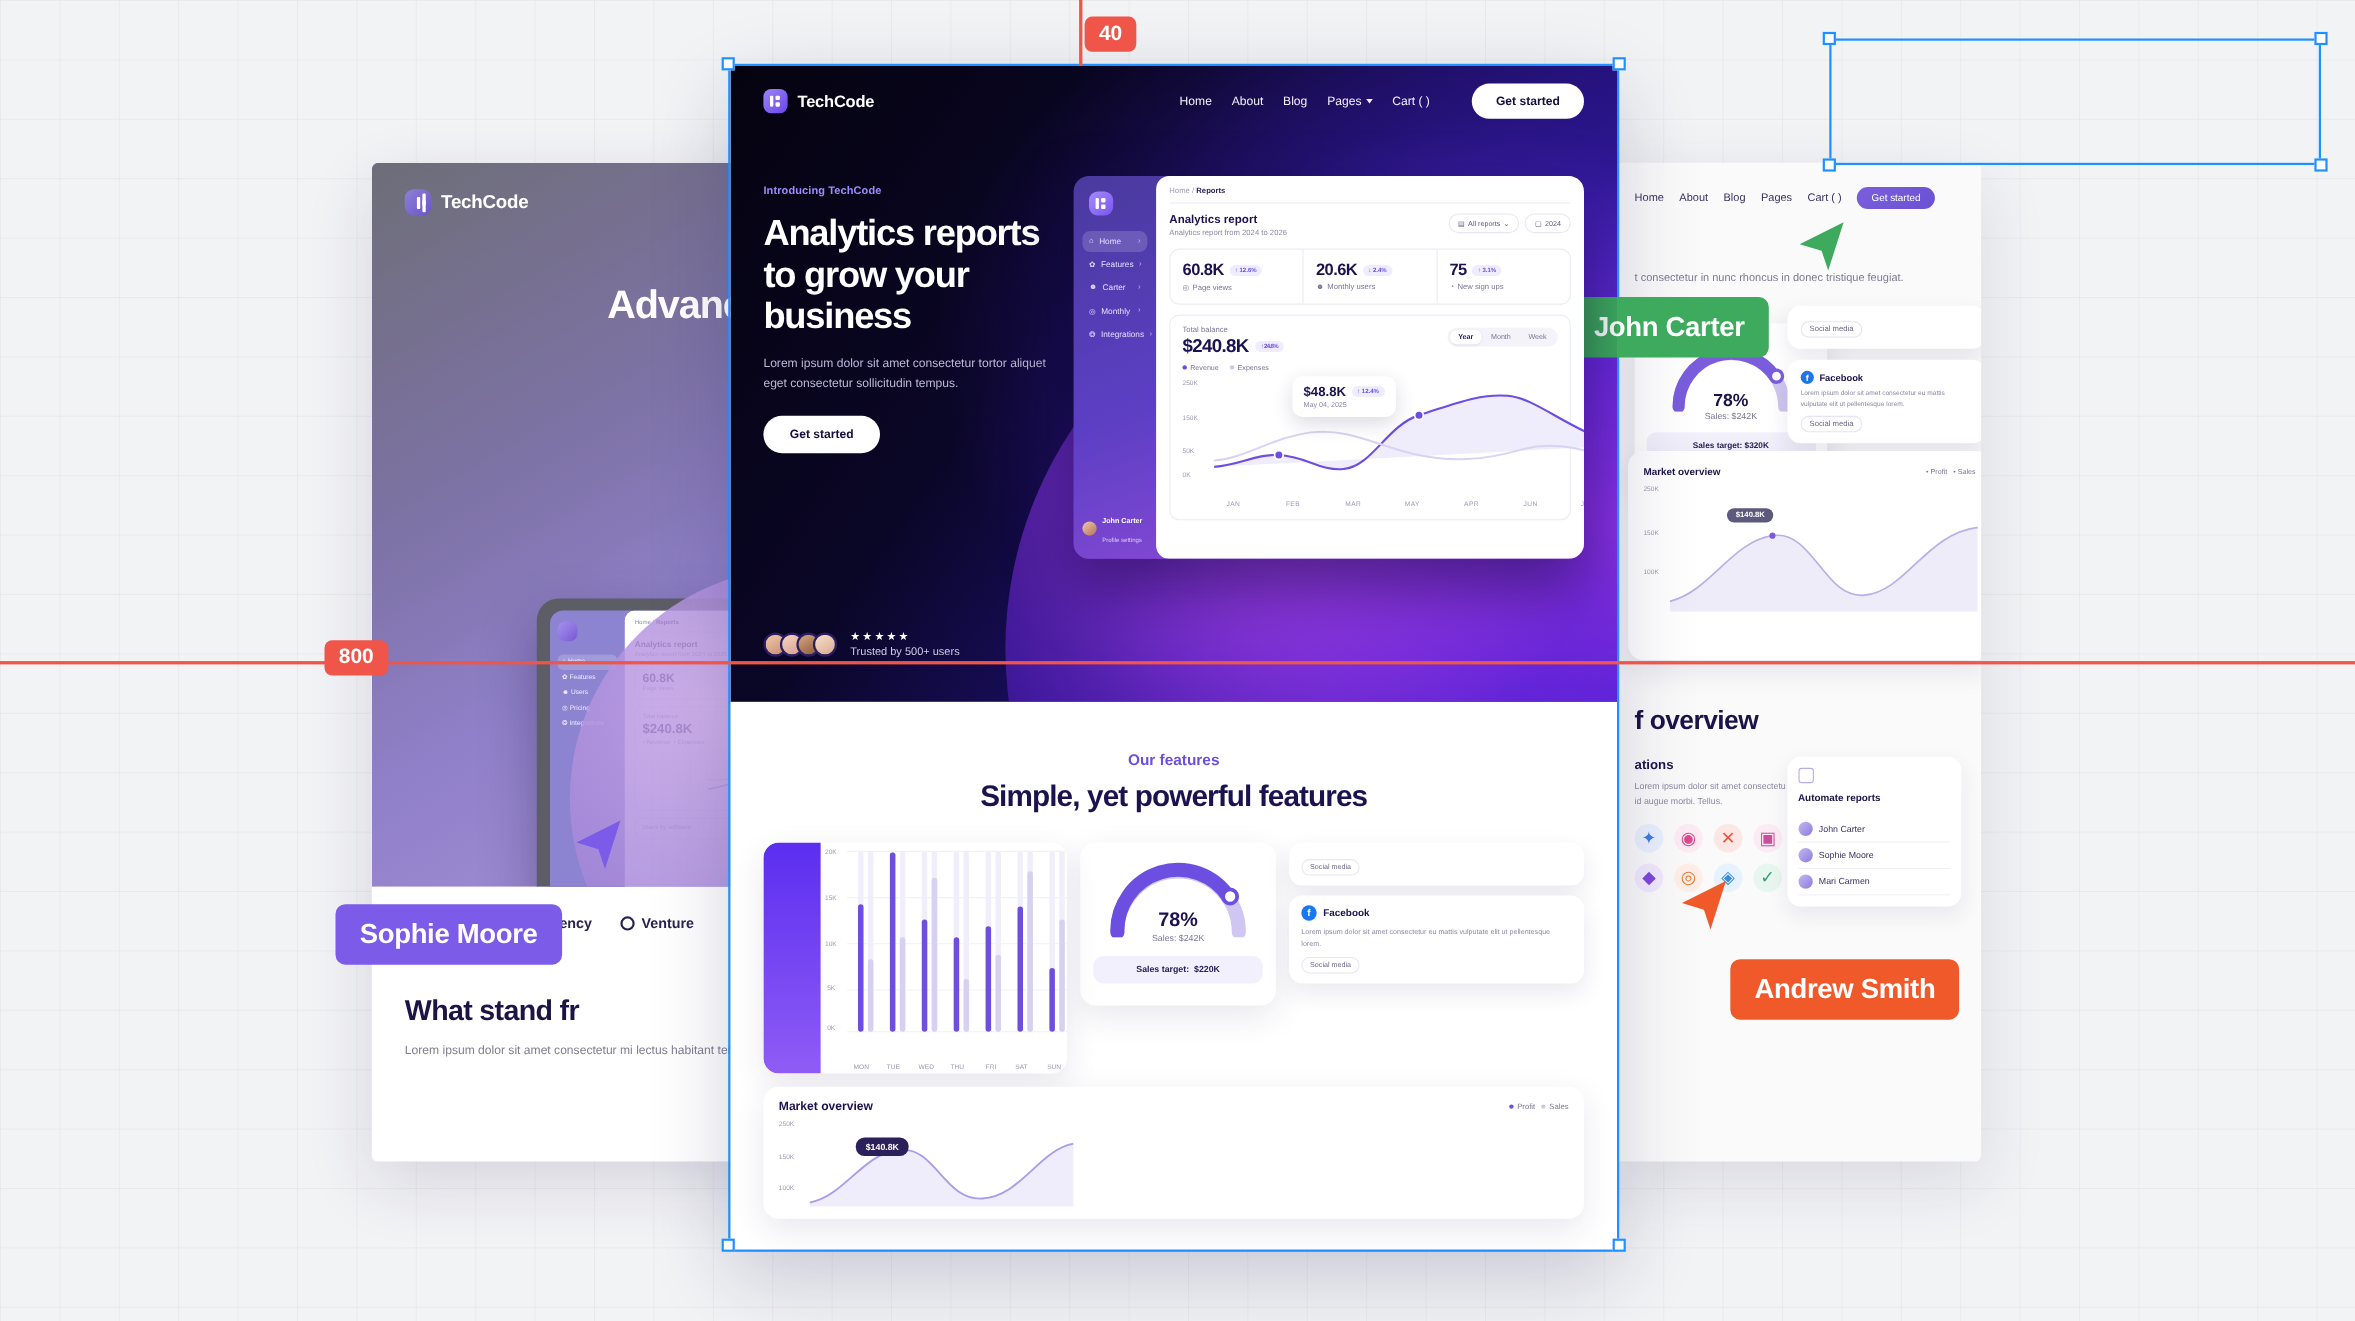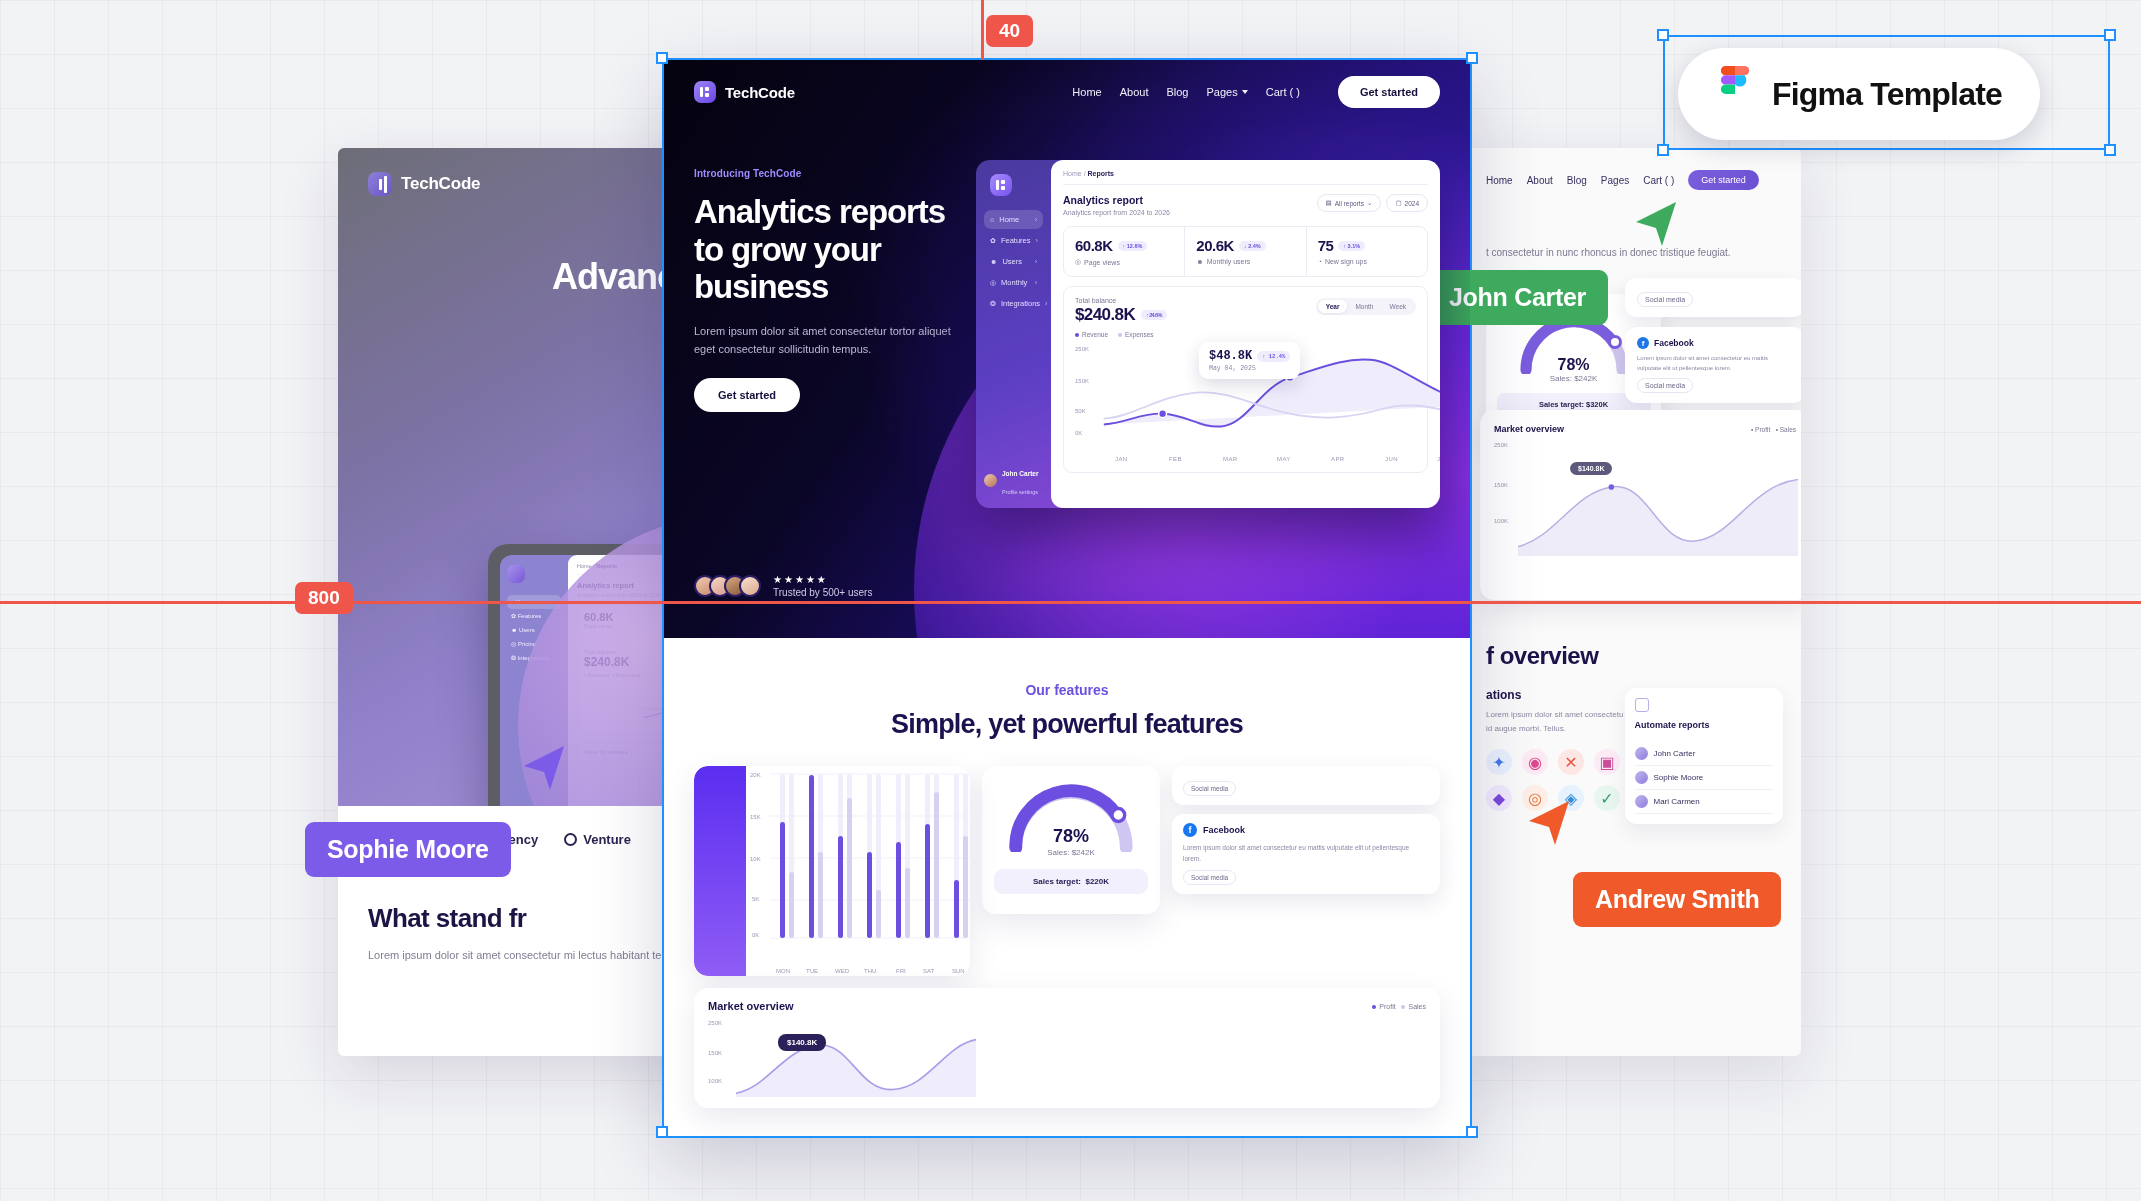--- a/index.html
+++ b/index.html
@@ -168,21 +168,21 @@
   .bal-lbl{font-size:7px;color:#7a7796;}
   .bal-val{font-size:17px;font-weight:700;color:#1b1250;letter-spacing:-.6px;display:flex;align-items:center;gap:6px;margin-top:1px;}
   .legend{display:flex;gap:10px;margin-top:6px;font-size:6.5px;color:#7a7796;}
   .legend i{display:inline-block;width:4px;height:4px;border-radius:50%;margin-right:3px;}
   .seg{position:absolute;right:11px;top:11px;display:flex;background:#f4f3fa;border-radius:12px;padding:2px;}
   .seg span{font-size:6.5px;color:#7a7796;padding:3px 8px;border-radius:10px;}
   .seg span.on{background:#fff;color:#2b2059;font-weight:700;box-shadow:0 1px 3px rgba(0,0,0,.08);}
   .chartbox{position:relative;margin-top:8px;height:116px;}
   .ylab{position:absolute;left:0;font-size:6px;color:#9b98b5;}
   .xlab{position:absolute;bottom:0;font-size:6px;color:#9b98b5;letter-spacing:.4px;}
-  .tip{position:absolute;left:124px;top:-4px;background:#fff;border-radius:9px;padding:7px 10px;box-shadow:0 6px 18px rgba(30,20,80,.16);z-index:5;font-family:Liberation Mono, monospace;}
+  .tip{position:absolute;left:100px;top:-4px;background:#fff;border-radius:9px;padding:7px 10px;box-shadow:0 6px 18px rgba(30,20,80,.16);z-index:5;}
   .tip-v{font-size:12px;font-weight:700;color:#1b1250;display:flex;align-items:center;gap:5px;}
   .tip-d{font-size:6.5px;color:#8b88a6;margin-top:2px;}
 
   
   #features { padding:44px 30px 0 30px; text-align:center; background:#fff;}
   .f-eyebrow { color:#6c4fe0; font-size:14px; font-weight:700;}
   .f-title { margin-top:10px; font-size:27px; font-weight:700; color:#1b1250; line-height:1.2; letter-spacing:-.8px;}
   .f-grid { display:flex; gap:12px; margin-top:26px; text-align:left;}
   .f-bar-card { position:relative; flex:0 0 276px; height:210px; border-radius:14px; overflow:hidden; background:#fff; box-shadow:0 10px 30px rgba(40,30,90,.10); display:flex;}
   .f-bar-left { width:52px; background:linear-gradient(180deg,#5b2ef0,#8f5cf5); border-radius:14px 0 0 14px;}
@@ -418,21 +418,21 @@
               <span>Home</span>
               <span class="arw">›</span>
             </div>
             <div class="dash-nav-item">
               <span class="gly">✿</span>
               <span>Features</span>
               <span class="arw">›</span>
             </div>
             <div class="dash-nav-item">
               <span class="gly">☻</span>
-              <span>Users</span>
+              <span>Carter</span>
               <span class="arw">›</span>
             </div>
             <div class="dash-nav-item">
               <span class="gly">◎</span>
               <span>Monthly</span>
               <span class="arw">›</span>
             </div>
             <div class="dash-nav-item">
               <span class="gly">❂</span>
               <span>Integrations</span>
@@ -701,30 +701,20 @@
   <div class="redbadge" style="left:295px;top:582px;">800</div>
 
   <div class="redline" style="left:981px;top:0px;width:2.5px;height:60px;"></div>
   <div class="redbadge" style="left:986px;top:15px;">40</div>
 
   <div class="sel-border" style="left:1663px;top:35px;width:447px;height:115px;"></div>
   <div class="handle" style="left:1657px;top:29px;"></div>
   <div class="handle" style="left:2104px;top:29px;"></div>
   <div class="handle" style="left:1657px;top:144px;"></div>
   <div class="handle" style="left:2104px;top:144px;"></div>
-  <div class="figma-pill" style="left:1678px;top:48px;">
-    <svg width="38" height="56" viewBox="0 0 38 56">
-      <path d="M9.5,0 H19 V9.3 H9.5 A4.65,4.65 0 0 1 9.5,0 Z" fill="#f24e1e"></path>
-      <path d="M19,0 H28.5 A4.65,4.65 0 0 1 28.5,9.3 H19 Z" fill="#ff7262"></path>
-      <path d="M9.5,9.3 H19 V18.6 H9.5 A4.65,4.65 0 0 1 9.5,9.3 Z" fill="#a259ff"></path>
-      <path d="M19,9.3 H28.5 A4.65,4.65 0 1 1 19,18.6 Z" fill="#1abcfe"></path>
-      <path d="M9.5,18.6 H19 V27.9 H9.5 A4.65,4.65 0 0 1 9.5,18.6 Z" fill="#0acf83"></path>
-    </svg>
-    <span class="txt">Figma Template</span>
-  </div>
 
   <div class="cursor" style="left:1632px;top:196px;">
     <svg width="54" height="54" viewBox="0 0 54 54">
       <polygon points="44,6 4,26 24,32 30,50" fill="#3eaa5e"></polygon>
     </svg>
   </div>
   <div class="nametag" style="left:1427px;top:270px;background:#3eaa5e;">John Carter</div>
 
   <div class="cursor" style="left:520px;top:740px;">
     <svg width="54" height="54" viewBox="0 0 54 54">

